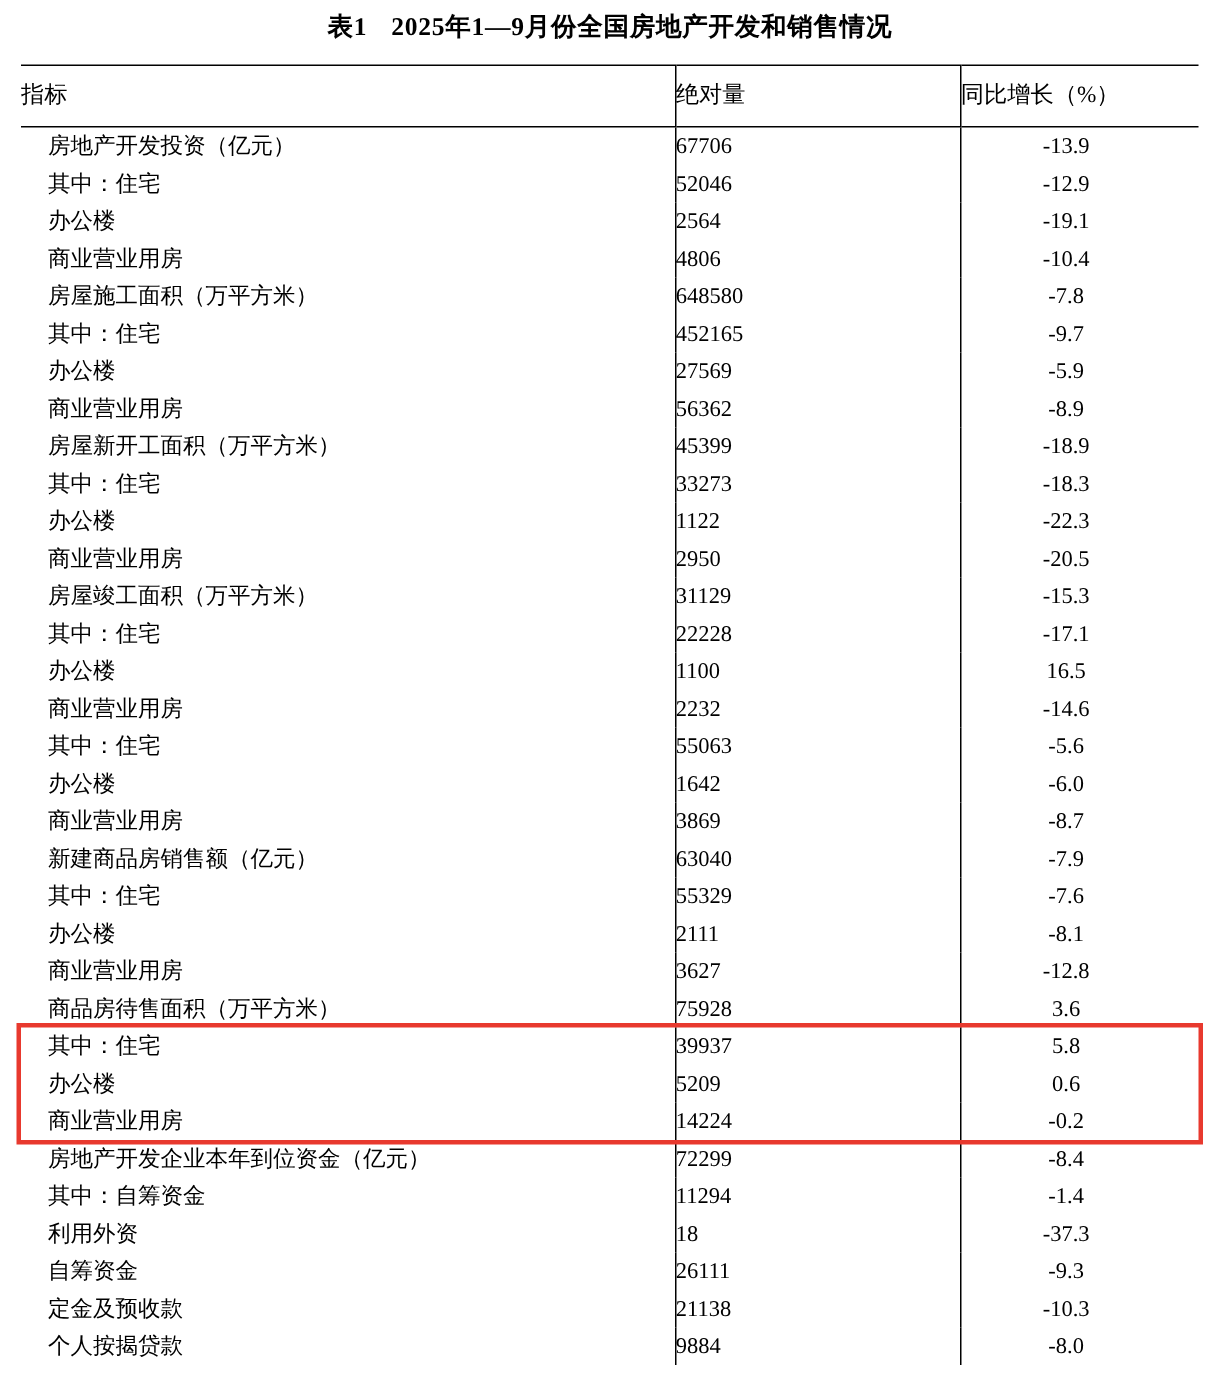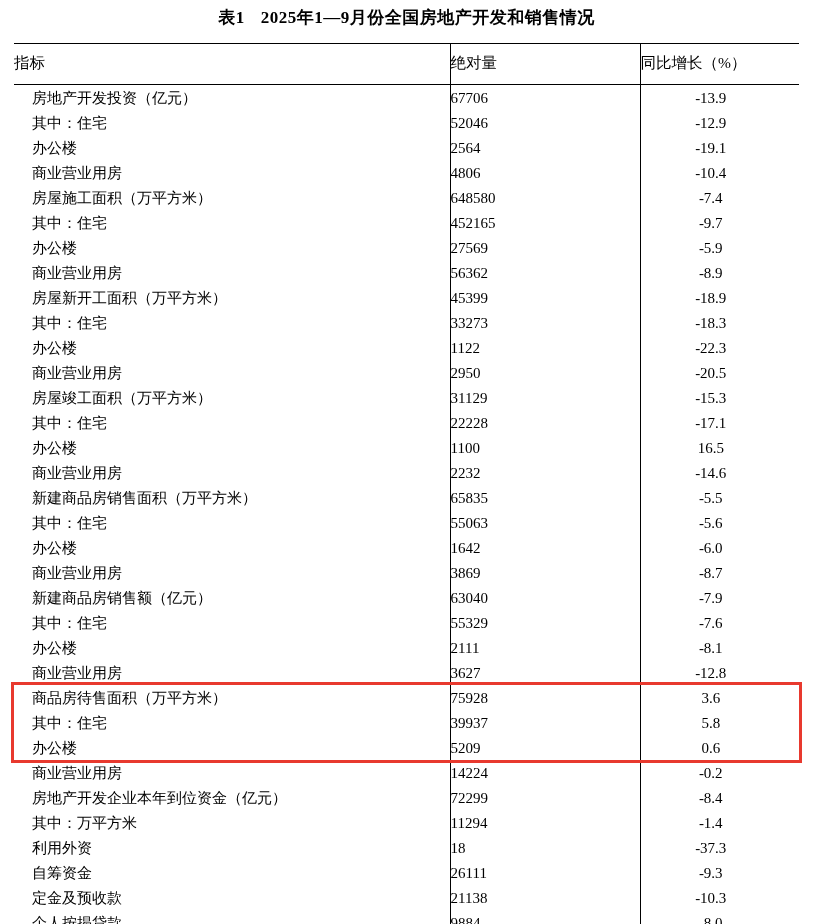--- a/index.html
+++ b/index.html
@@ -124,21 +124,21 @@
           <td class="pct">-19.1</td>
         </tr>
         <tr id="row-3">
           <td class="label ind2">商业营业用房</td>
           <td class="val">4806</td>
           <td class="pct">-10.4</td>
         </tr>
         <tr id="row-4">
           <td class="label ind0">房屋施工面积（万平方米）</td>
           <td class="val">648580</td>
-          <td class="pct">-7.4</td>
+          <td class="pct">-7.8</td>
         </tr>
         <tr id="row-5">
           <td class="label ind1">其中：住宅</td>
           <td class="val">452165</td>
           <td class="pct">-9.7</td>
         </tr>
         <tr id="row-6">
           <td class="label ind2">办公楼</td>
           <td class="val">27569</td>
           <td class="pct">-5.9</td>
@@ -181,25 +181,20 @@
         <tr id="row-14">
           <td class="label ind2">办公楼</td>
           <td class="val">1100</td>
           <td class="pct">16.5</td>
         </tr>
         <tr id="row-15">
           <td class="label ind2">商业营业用房</td>
           <td class="val">2232</td>
           <td class="pct">-14.6</td>
         </tr>
-        <tr id="row-16">
-          <td class="label ind0">新建商品房销售面积（万平方米）</td>
-          <td class="val">65835</td>
-          <td class="pct">-5.5</td>
-        </tr>
         <tr id="row-17">
           <td class="label ind1">其中：住宅</td>
           <td class="val">55063</td>
           <td class="pct">-5.6</td>
         </tr>
         <tr id="row-18">
           <td class="label ind2">办公楼</td>
           <td class="val">1642</td>
           <td class="pct">-6.0</td>
         </tr>
@@ -247,21 +242,21 @@
           <td class="label ind2">商业营业用房</td>
           <td class="val">14224</td>
           <td class="pct">-0.2</td>
         </tr>
         <tr id="row-28">
           <td class="label ind0">房地产开发企业本年到位资金（亿元）</td>
           <td class="val">72299</td>
           <td class="pct">-8.4</td>
         </tr>
         <tr id="row-29">
-          <td class="label ind1">其中：万平方米</td>
+          <td class="label ind1">其中：自筹资金</td>
           <td class="val">11294</td>
           <td class="pct">-1.4</td>
         </tr>
         <tr id="row-30">
           <td class="label ind2">利用外资</td>
           <td class="val">18</td>
           <td class="pct">-37.3</td>
         </tr>
         <tr id="row-31">
           <td class="label ind2">自筹资金</td>

